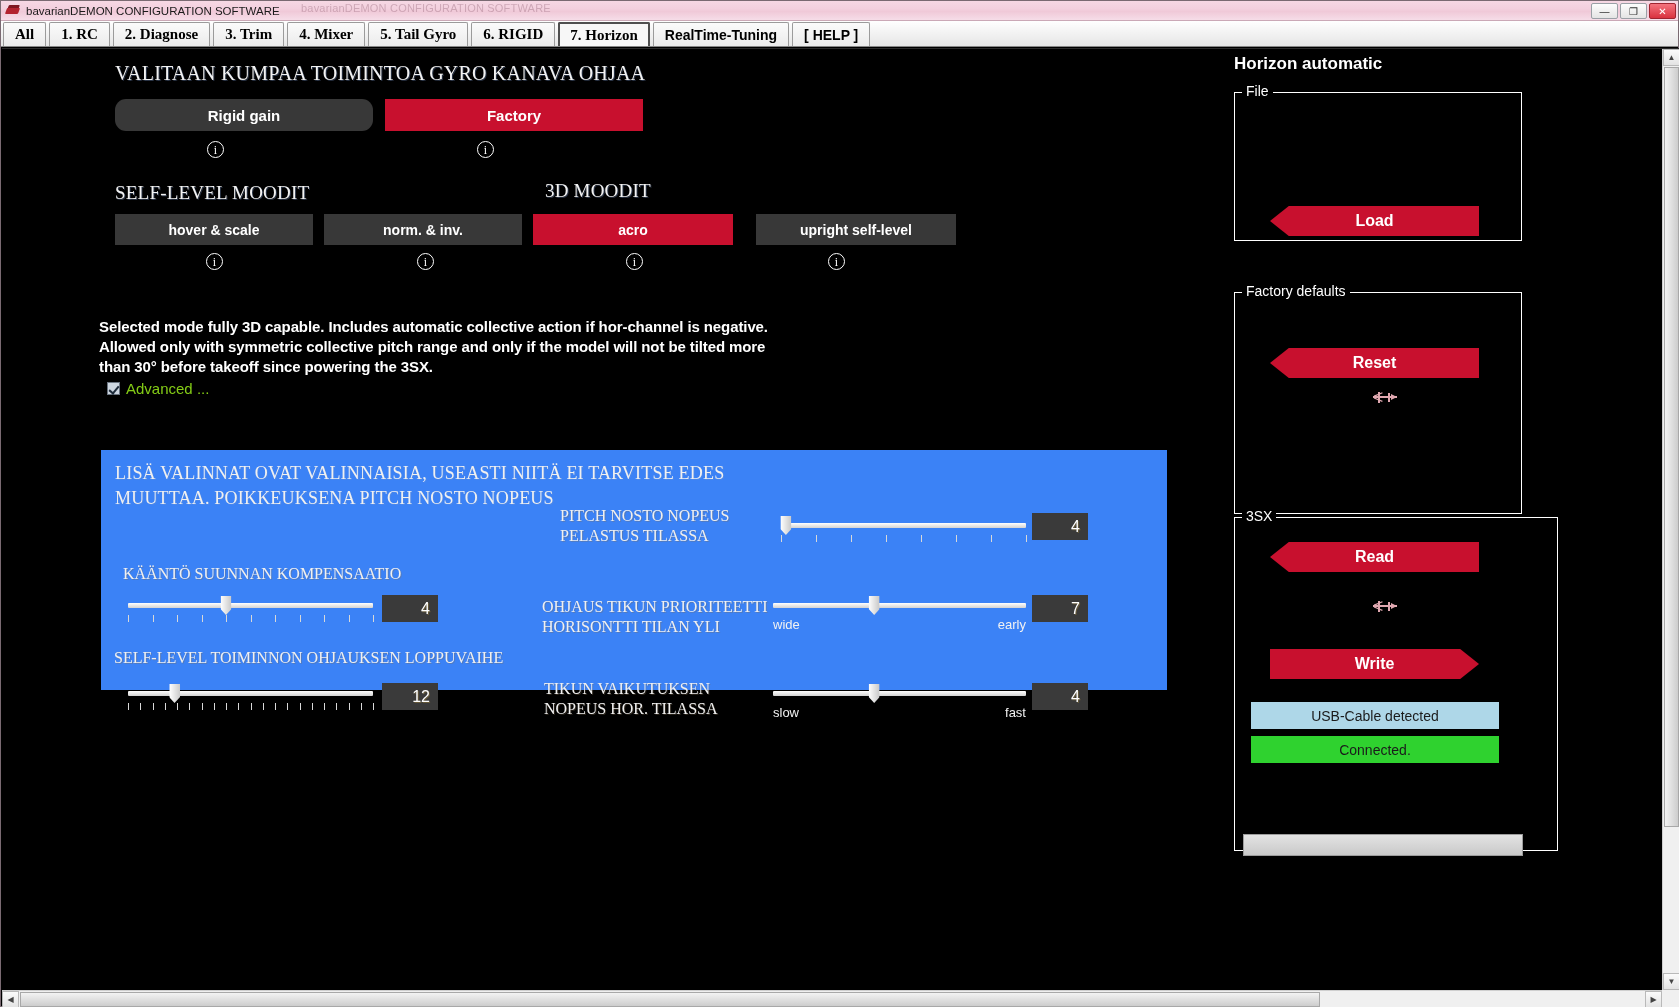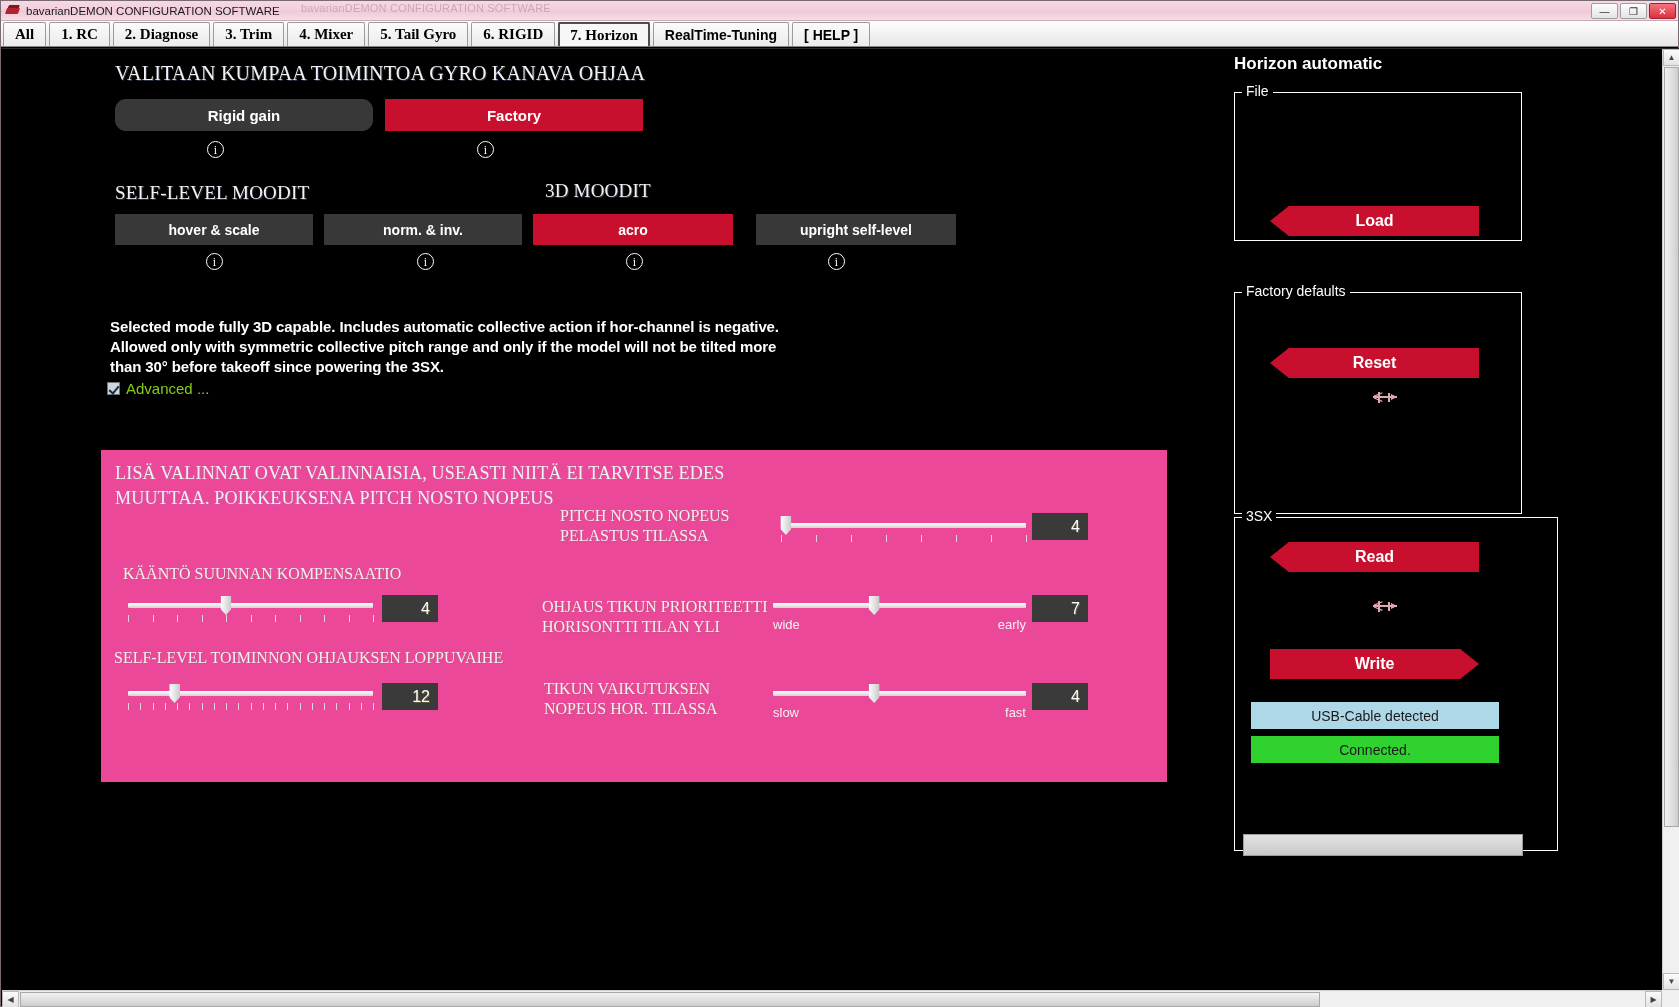--- a/index.html
+++ b/index.html
@@ -215,22 +215,22 @@
     transform: rotate(40deg);
   }
   .adv-label {
     font-family: "Liberation Sans", sans-serif;
     font-size: 15px; color: #84cc16;
   }
 
   .advpanel {
     position: absolute;
     left: 99px; top: 401px;
-    width: 1066px; height: 332px;
-    background: #ec4899;
+    width: 1066px; height: 240px;
+    background: #3b82f6;
   }
 
   .advhead {
     font-family: "Liberation Serif", serif;
     font-size: 18px;
     color: #f0f0f0;
     line-height: 25px;
     letter-spacing: .2px;
     text-shadow: 1px 1px 0 rgba(120,150,200,.30);
   }
@@ -402,21 +402,21 @@
       <div class="mode-btn" style="position:absolute;left:113px;top:165px;width:198px;height:31px;font-size:14px;">hover &amp; scale</div>
       <div class="mode-btn" style="position:absolute;left:322px;top:165px;width:198px;height:31px;font-size:14px;">norm. &amp; inv.</div>
       <div class="mode-btn active" style="position:absolute;left:531px;top:165px;width:200px;height:31px;font-size:14px;">acro</div>
       <div class="mode-btn" style="position:absolute;left:740px;top:165px;width:200px;height:31px;font-size:14px;margin-left:14px;">upright self-level</div>
 
       <div class="info-i" style="position:absolute;left:204px;top:204px;">i</div>
       <div class="info-i" style="position:absolute;left:415px;top:204px;">i</div>
       <div class="info-i" style="position:absolute;left:624px;top:204px;">i</div>
       <div class="info-i" style="position:absolute;left:826px;top:204px;">i</div>
 
-      <div style="position:absolute;left:97px;top:268px;margin-left:11px;">
+      <div style="position:absolute;left:97px;top:268px;">
         <div class="desc">Selected mode fully 3D capable. Includes automatic collective action if hor-channel is negative.</div>
         <div class="desc">Allowed only with symmetric collective pitch range and only if the model will not be tilted more</div>
         <div class="desc"> than 30° before takeoff since powering the 3SX.</div>
       </div>
 
       <div class="adv-row" style="position:absolute;left:105px;top:331px;">
         <div class="adv-check"></div>
         <div class="adv-label">Advanced ...</div>
       </div>
 

